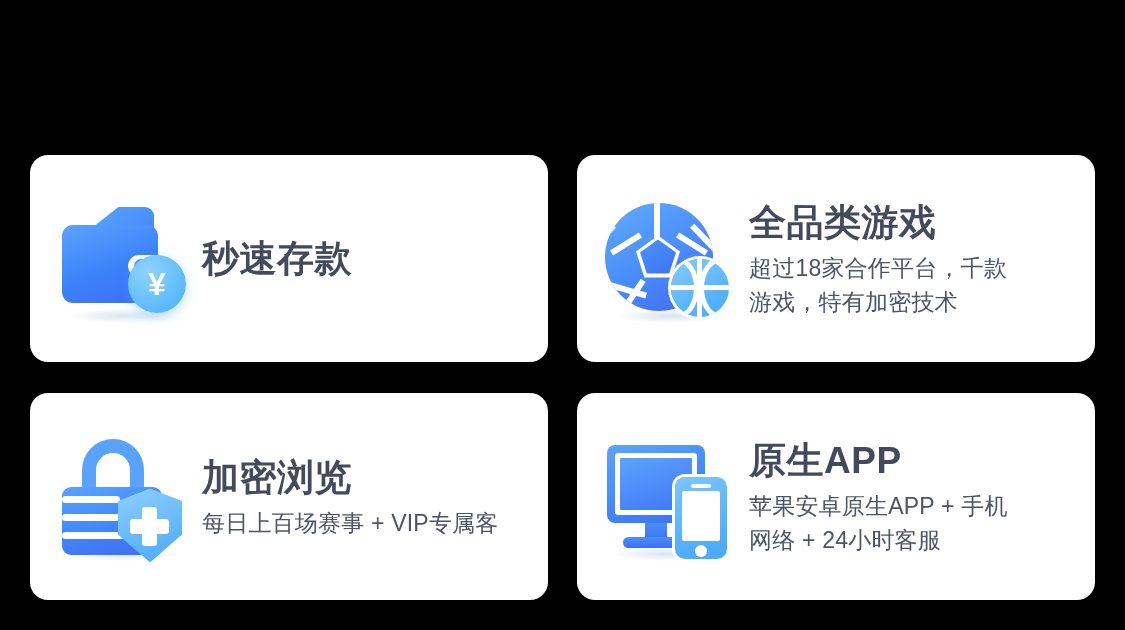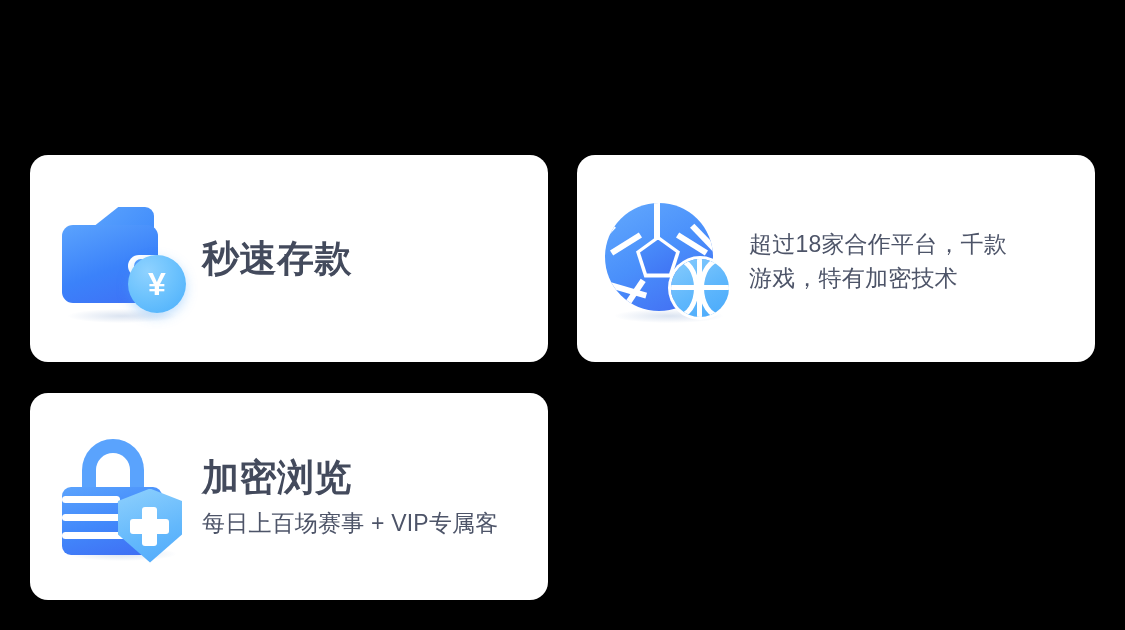--- a/index.html
+++ b/index.html
@@ -285,20 +285,21 @@
             </span>
         </div>
         <div class="bk-ball">
           <span class="l bk-v"></span>
           <span class="l bk-h"></span>
           <span class="l bk-c1"></span>
           <span class="l bk-c2"></span>
         </div>
       </div>
       <div class="card-text">
+        <div class="card-title">全品类游戏</div>
         <div class="card-sub">
           <span class="ln">超过18家合作平台，千款</span>
           <span class="ln">游戏，特有加密技术</span>
         </div>
       </div>
     </div>
 
     <div class="card">
       <div class="card-icon">
         <div class="icon-shadow"></div>
@@ -313,15 +314,37 @@
         <div class="lk-plus-h"></div>
       </div>
       <div class="card-text">
         <div class="card-title">加密浏览</div>
         <div class="card-sub">
           <span class="ln">每日上百场赛事 + VIP专属客</span>
         </div>
       </div>
     </div>
 
+    <div class="card">
+      <div class="card-icon">
+        <div class="icon-shadow"></div>
+        <div class="dv-mon"></div>
+        <div class="dv-screen">
+            <i></i>
+          </div>
+        <div class="dv-neck"></div>
+        <div class="dv-base"></div>
+        <div class="dv-phone"></div>
+        <div class="dv-pscreen"></div>
+        <div class="dv-speaker"></div>
+        <div class="dv-home"></div>
+      </div>
+      <div class="card-text">
+        <div class="card-title">原生APP</div>
+        <div class="card-sub">
+          <span class="ln">苹果安卓原生APP + 手机</span>
+          <span class="ln">网络 + 24小时客服</span>
+        </div>
+      </div>
+    </div>
 
   </div>
 </div>
 
 </body></html>

